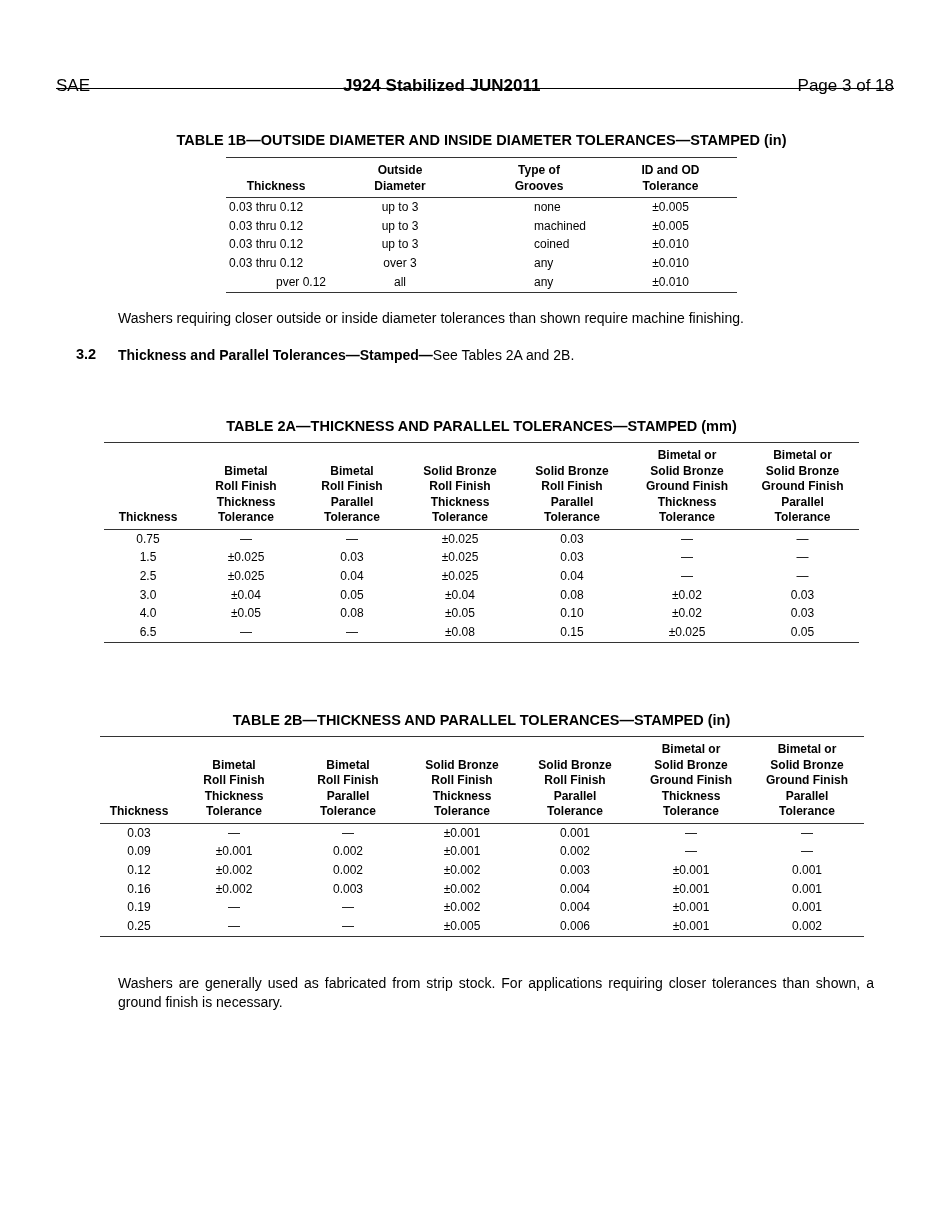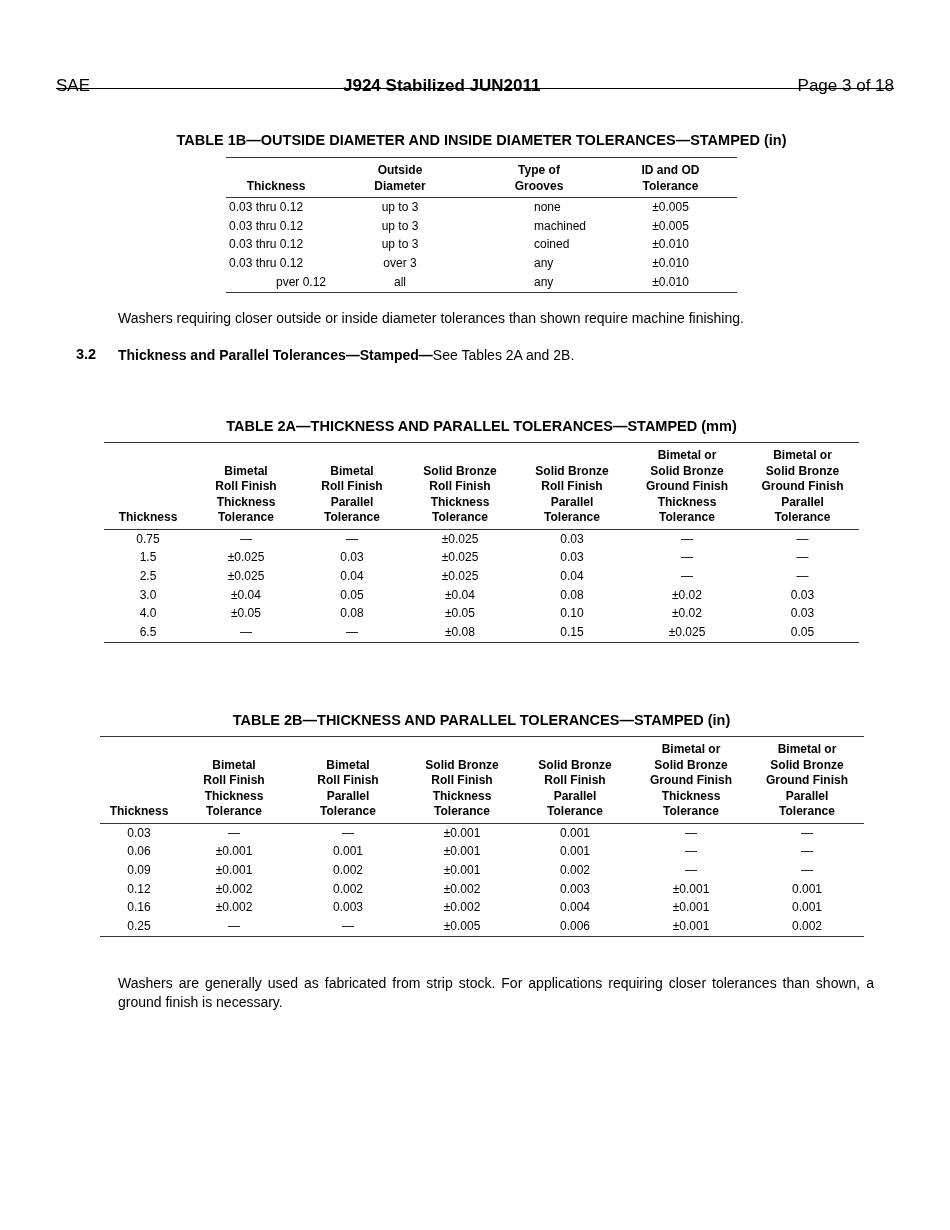--- a/index.html
+++ b/index.html
@@ -299,50 +299,50 @@
       <tr>
         <td>0.03</td>
         <td>—</td>
         <td>—</td>
         <td>±0.001</td>
         <td>0.001</td>
         <td>—</td>
         <td>—</td>
       </tr>
       <tr>
-        <td>0.06</td>
+        <td>0.09</td>
+        <td>±0.001</td>
+        <td>0.002</td>
+        <td>±0.001</td>
+        <td>0.002</td>
+        <td>—</td>
+        <td>—</td>
+      </tr>
+      <tr>
+        <td>0.12</td>
+        <td>±0.002</td>
+        <td>0.002</td>
+        <td>±0.002</td>
+        <td>0.003</td>
         <td>±0.001</td>
         <td>0.001</td>
+      </tr>
+      <tr>
+        <td>0.16</td>
+        <td>±0.002</td>
+        <td>0.003</td>
+        <td>±0.002</td>
+        <td>0.004</td>
         <td>±0.001</td>
         <td>0.001</td>
-        <td>—</td>
-        <td>—</td>
-      </tr>
-      <tr>
-        <td>0.09</td>
-        <td>±0.001</td>
-        <td>0.002</td>
-        <td>±0.001</td>
-        <td>0.002</td>
-        <td>—</td>
-        <td>—</td>
-      </tr>
-      <tr>
-        <td>0.12</td>
-        <td>±0.002</td>
-        <td>0.002</td>
-        <td>±0.002</td>
-        <td>0.003</td>
-        <td>±0.001</td>
-        <td>0.001</td>
-      </tr>
-      <tr>
-        <td>0.16</td>
-        <td>±0.002</td>
-        <td>0.003</td>
+      </tr>
+      <tr>
+        <td>0.19</td>
+        <td>—</td>
+        <td>—</td>
         <td>±0.002</td>
         <td>0.004</td>
         <td>±0.001</td>
         <td>0.001</td>
       </tr>
       <tr>
         <td>0.25</td>
         <td>—</td>
         <td>—</td>
         <td>±0.005</td>

